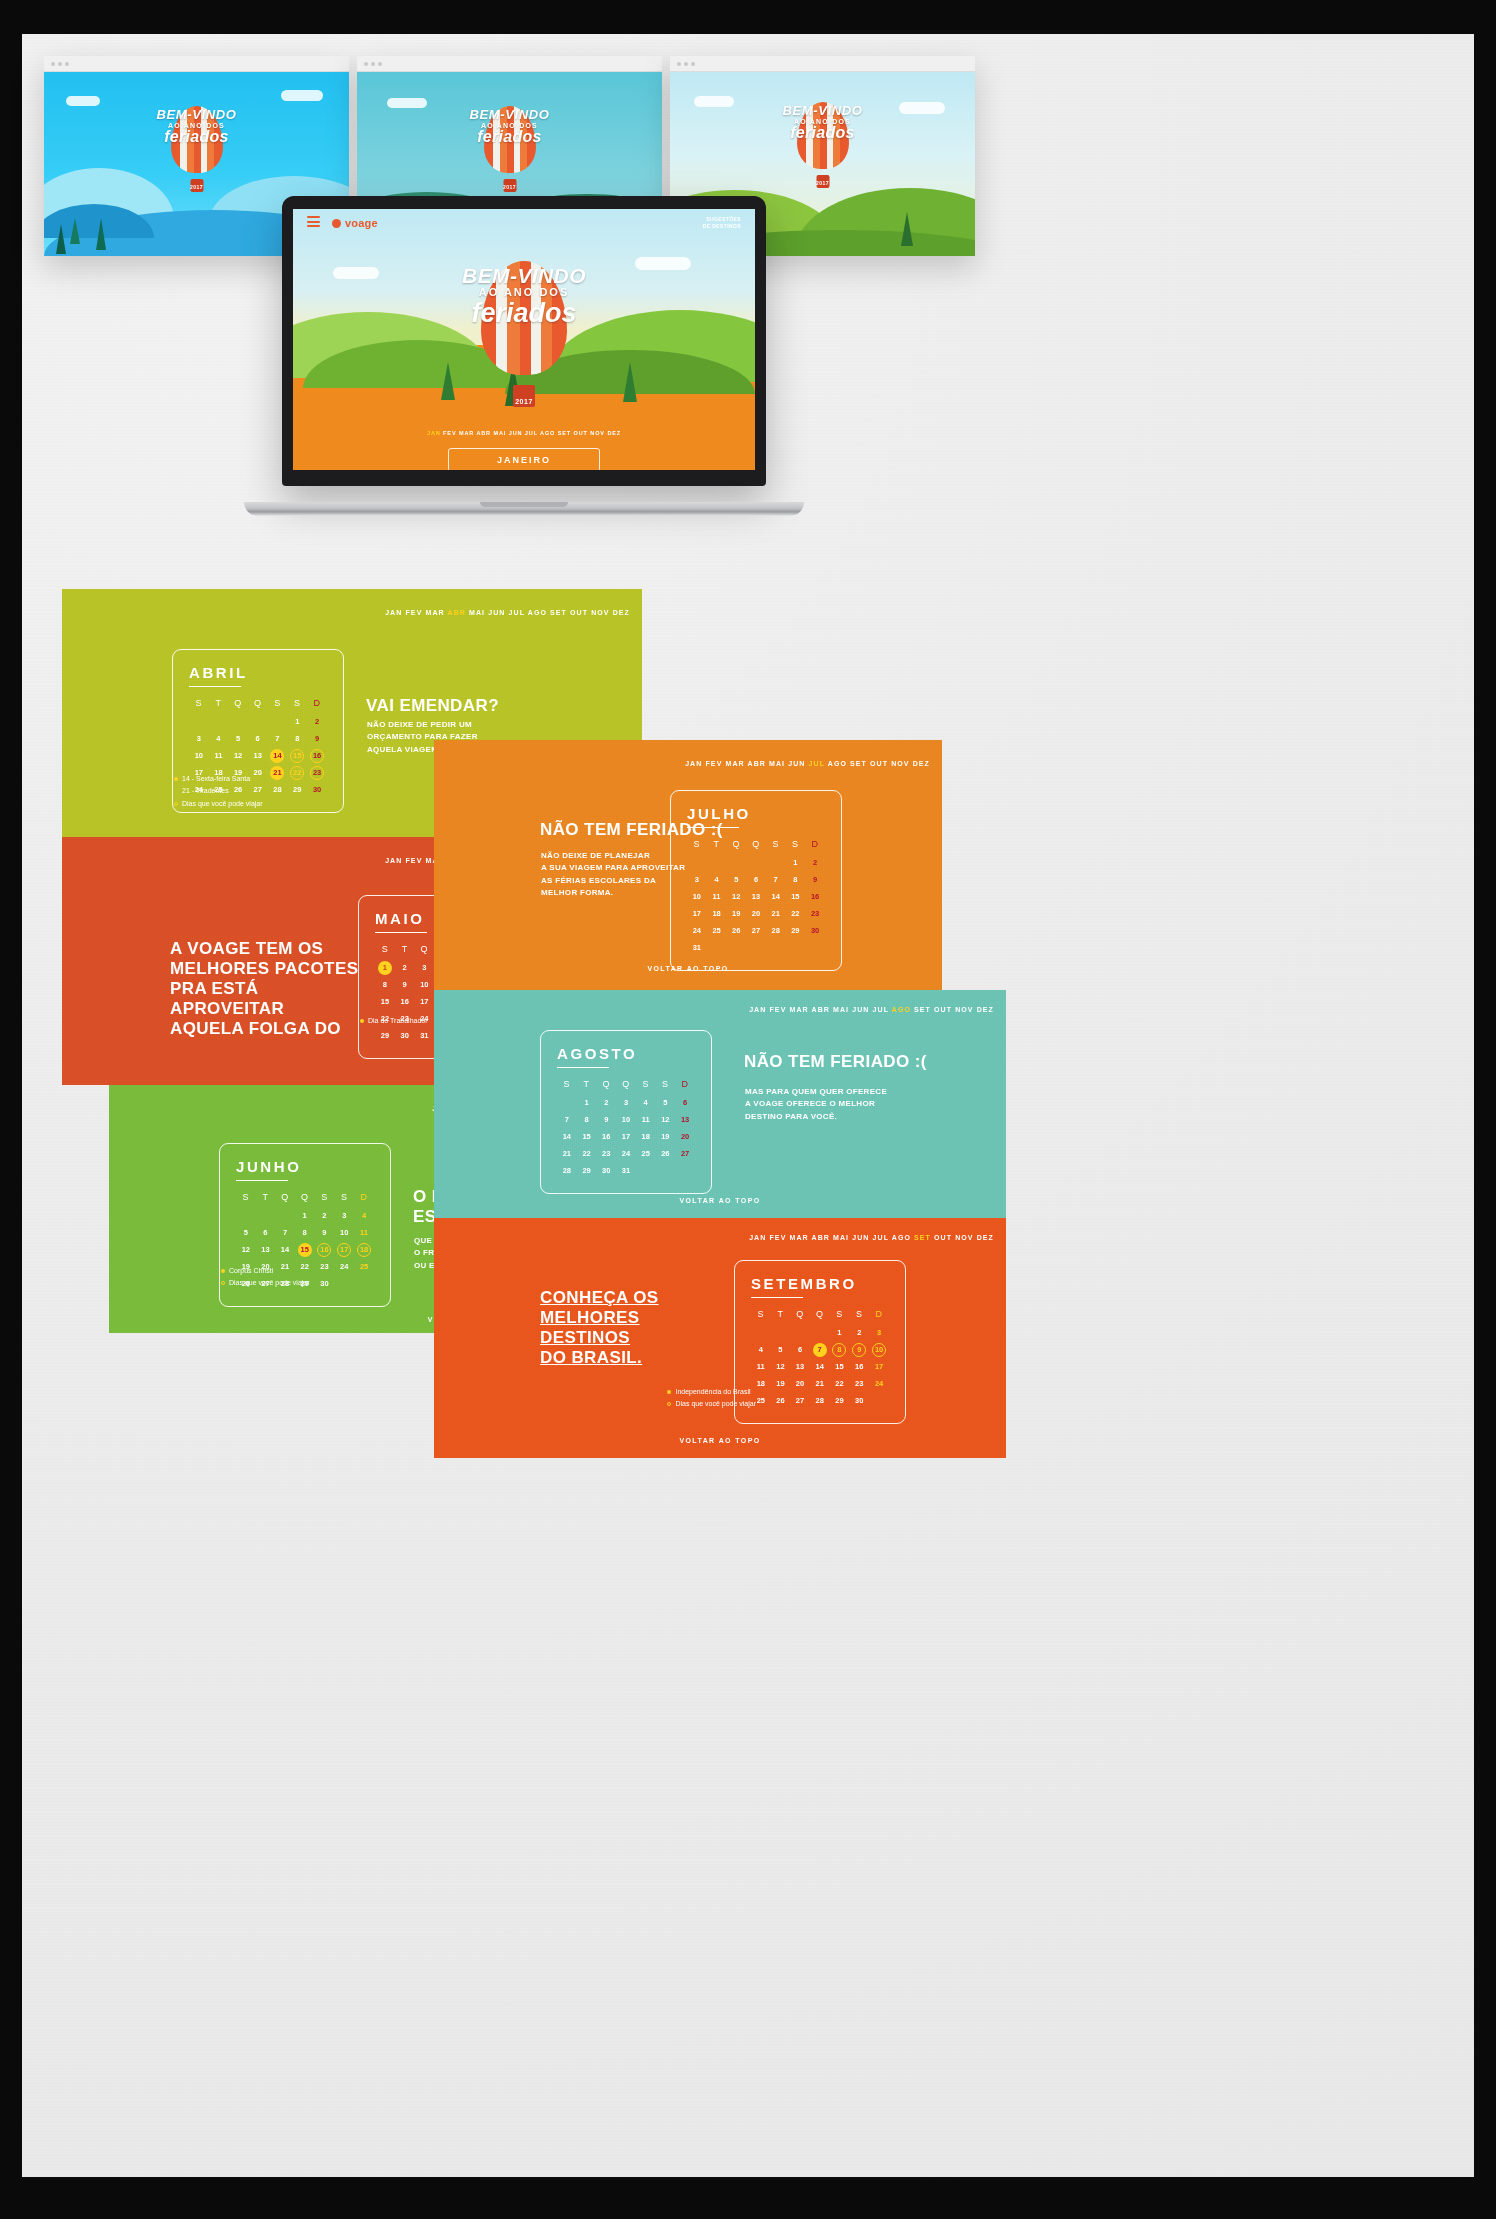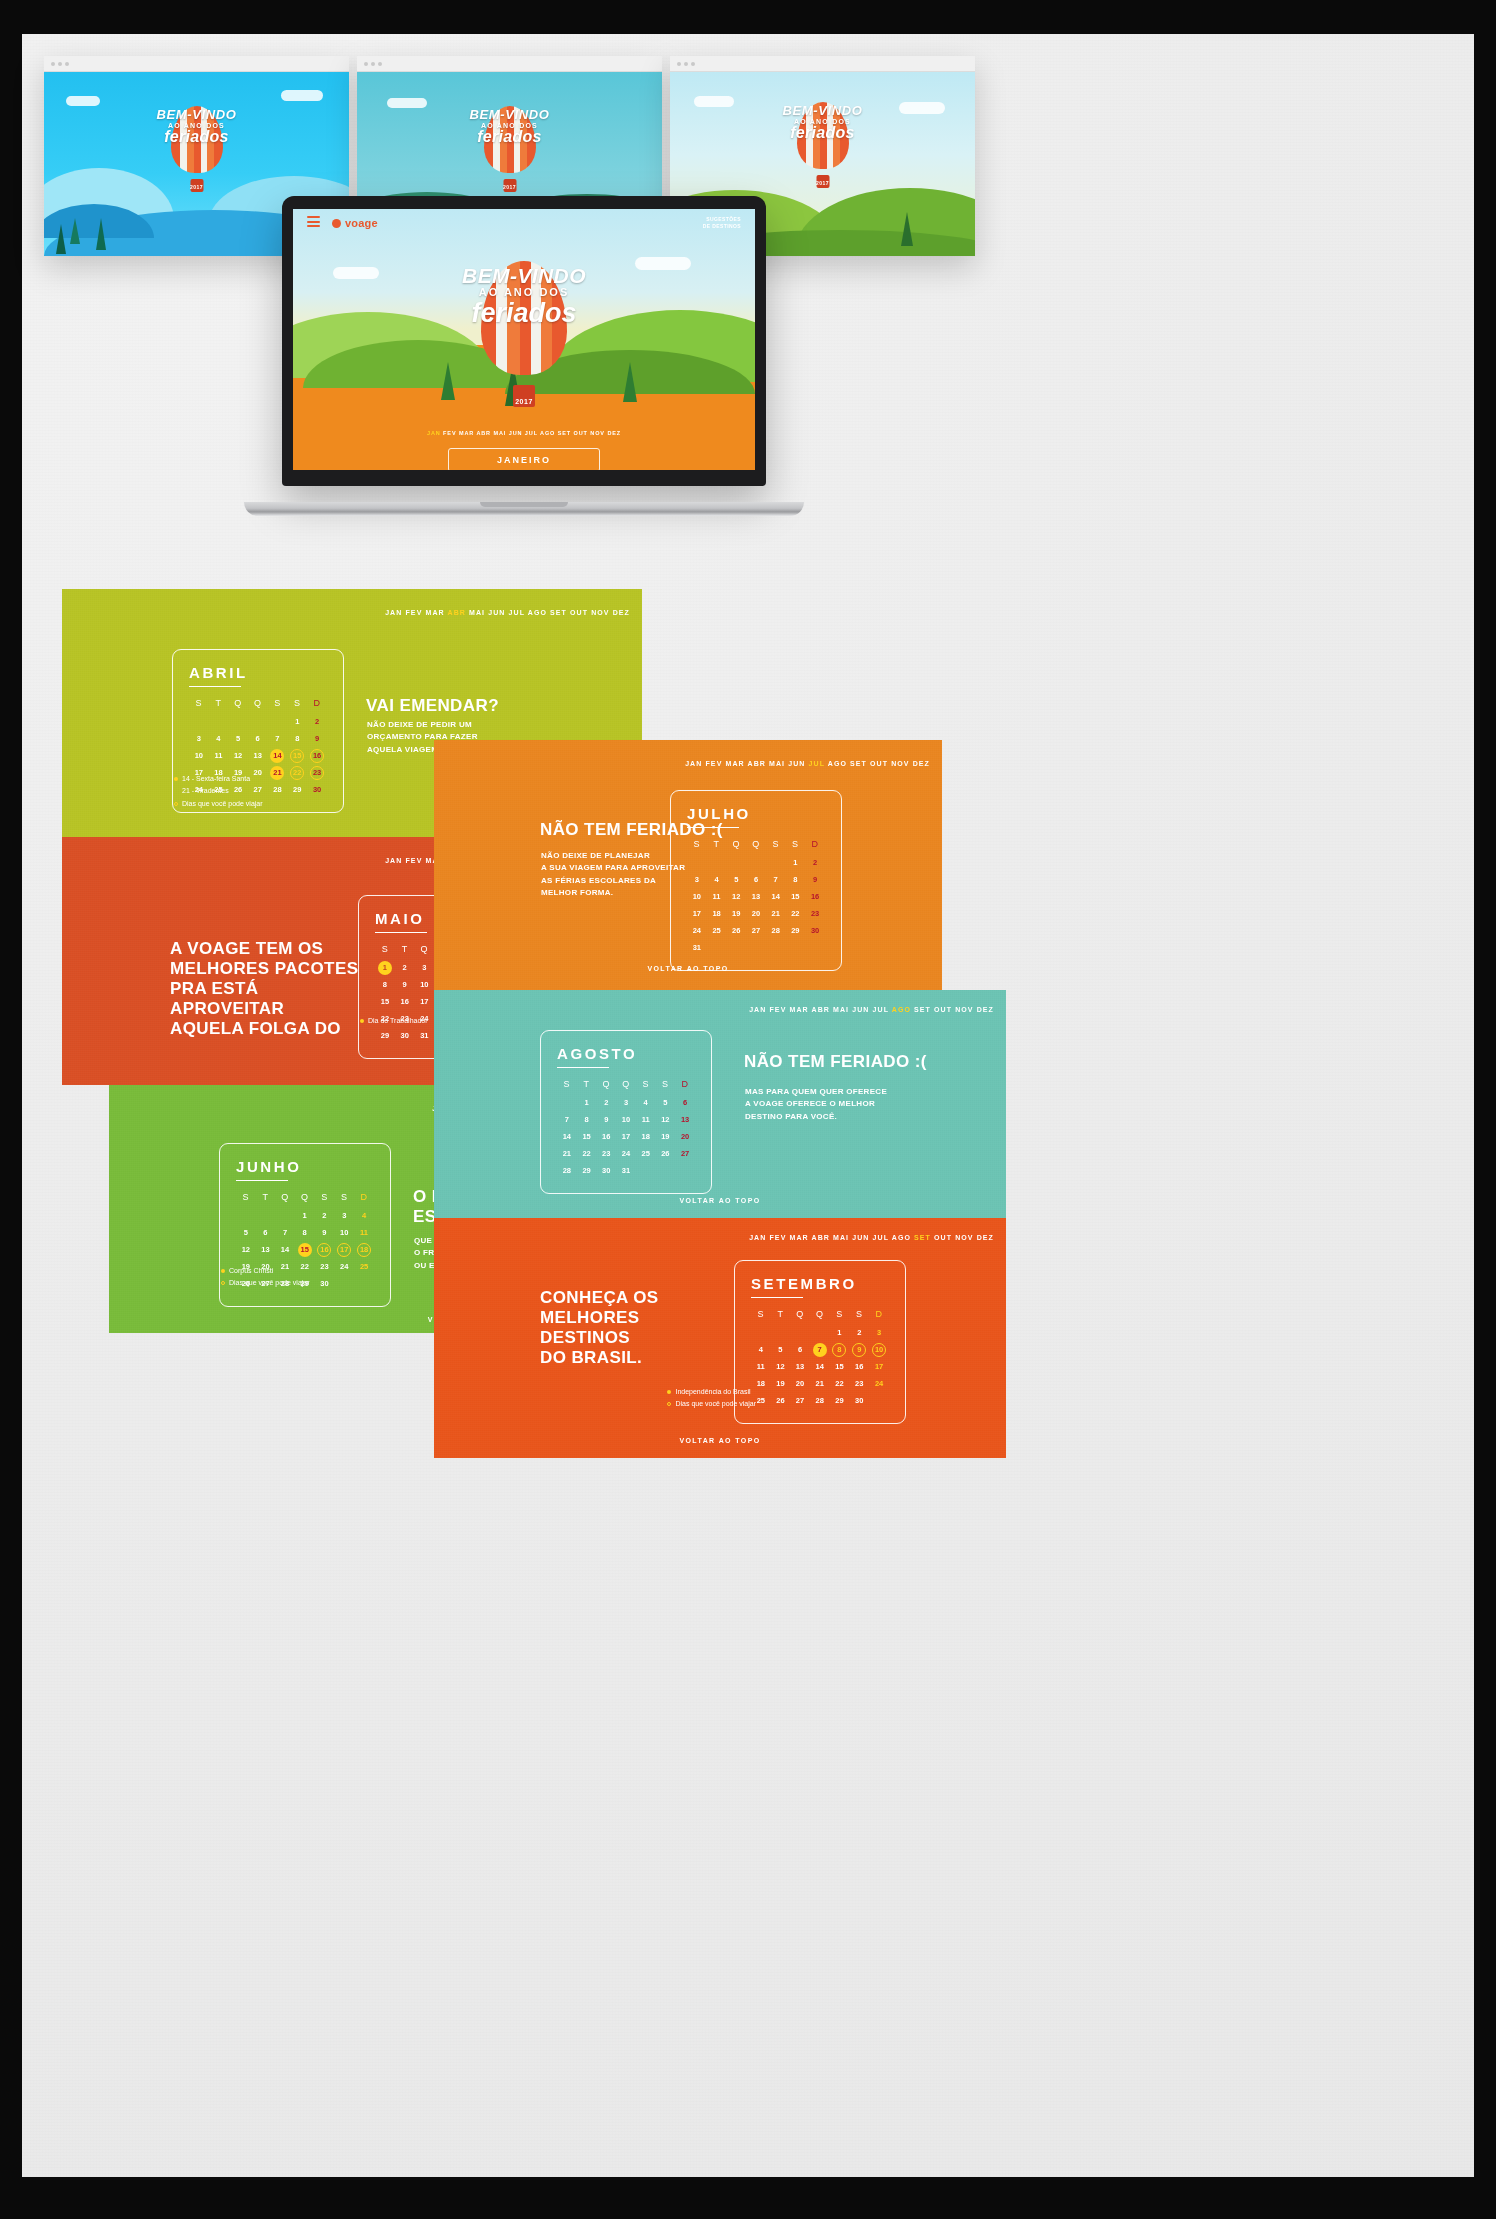--- a/index.html
+++ b/index.html
@@ -818,21 +818,21 @@
     <div class="legend" style="right:250px;top:168px;">
         <div>
           <span class="lg-dot"></span>
           <span>Independência do Brasil</span>
         </div>
         <div>
           <span class="lg-ring"></span>
           <span>Dias que você pode viajar</span>
         </div>
       </div>
-    <div class="headline h-lg" style="left:106px;top:70px;">
+    <div class="headline h-lg" style="left:106px;top:70px;text-decoration:underline;">
         <div>CONHEÇA OS</div>
         <div>MELHORES</div>
         <div>DESTINOS</div>
         <div>DO BRASIL.</div>
       </div>
     <div class="backtop" style="left:50%;transform:translateX(-50%);bottom:14px;">VOLTAR AO TOPO</div>
   </div>
 </div>
 
 </body></html>

